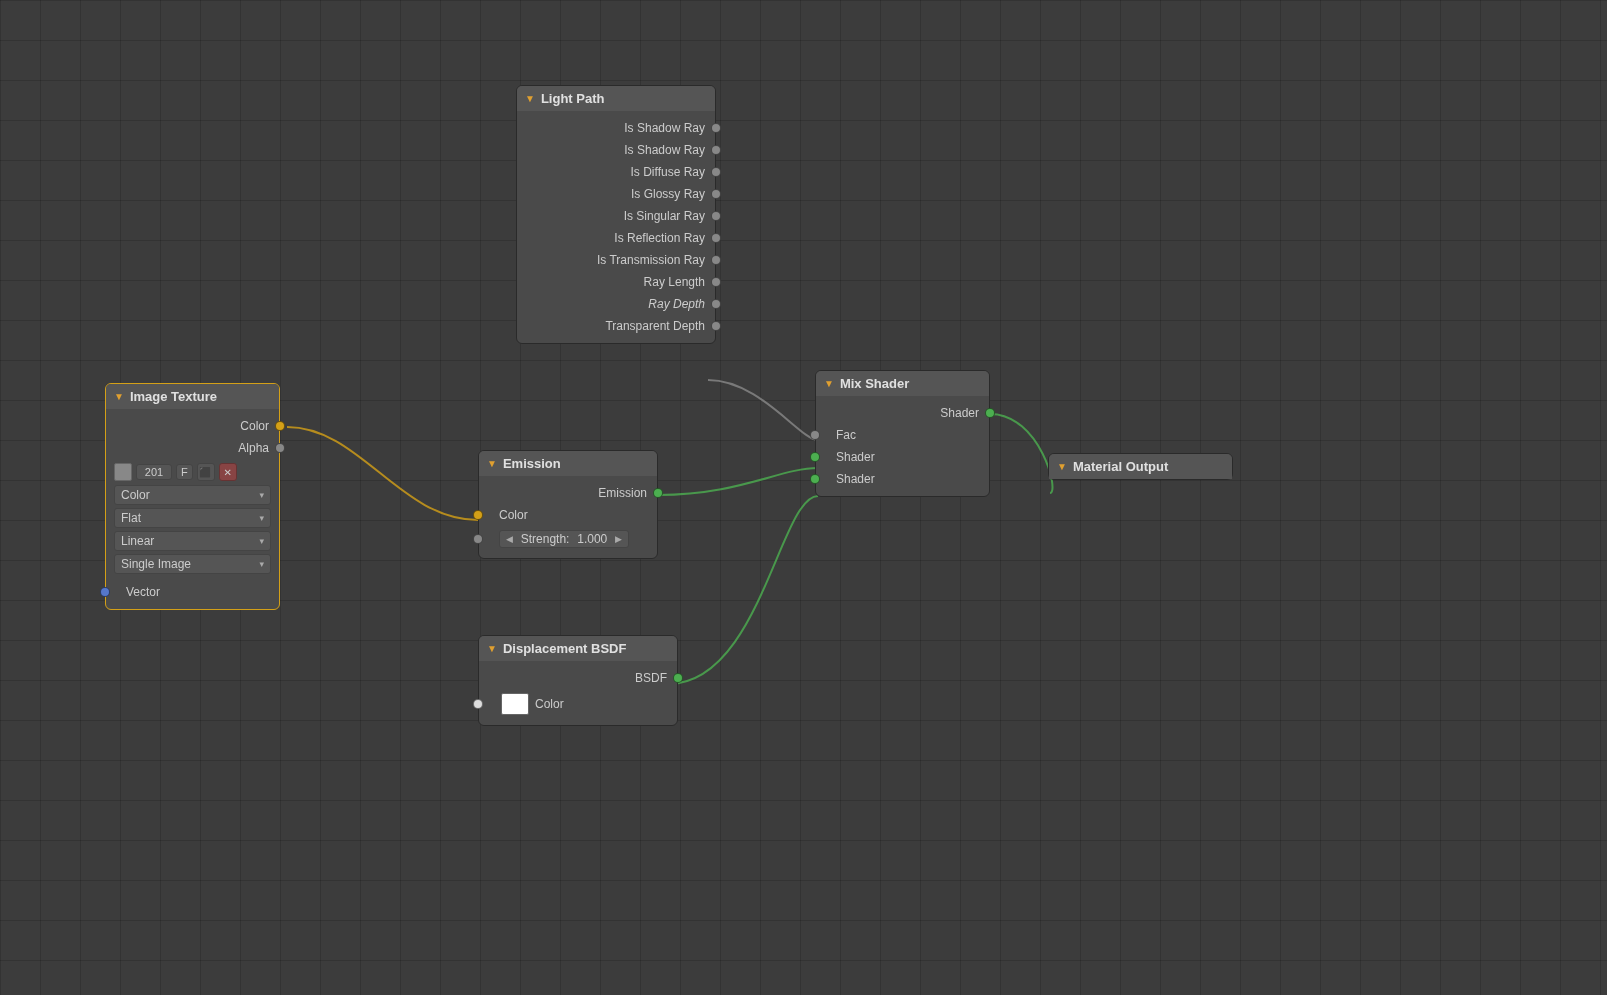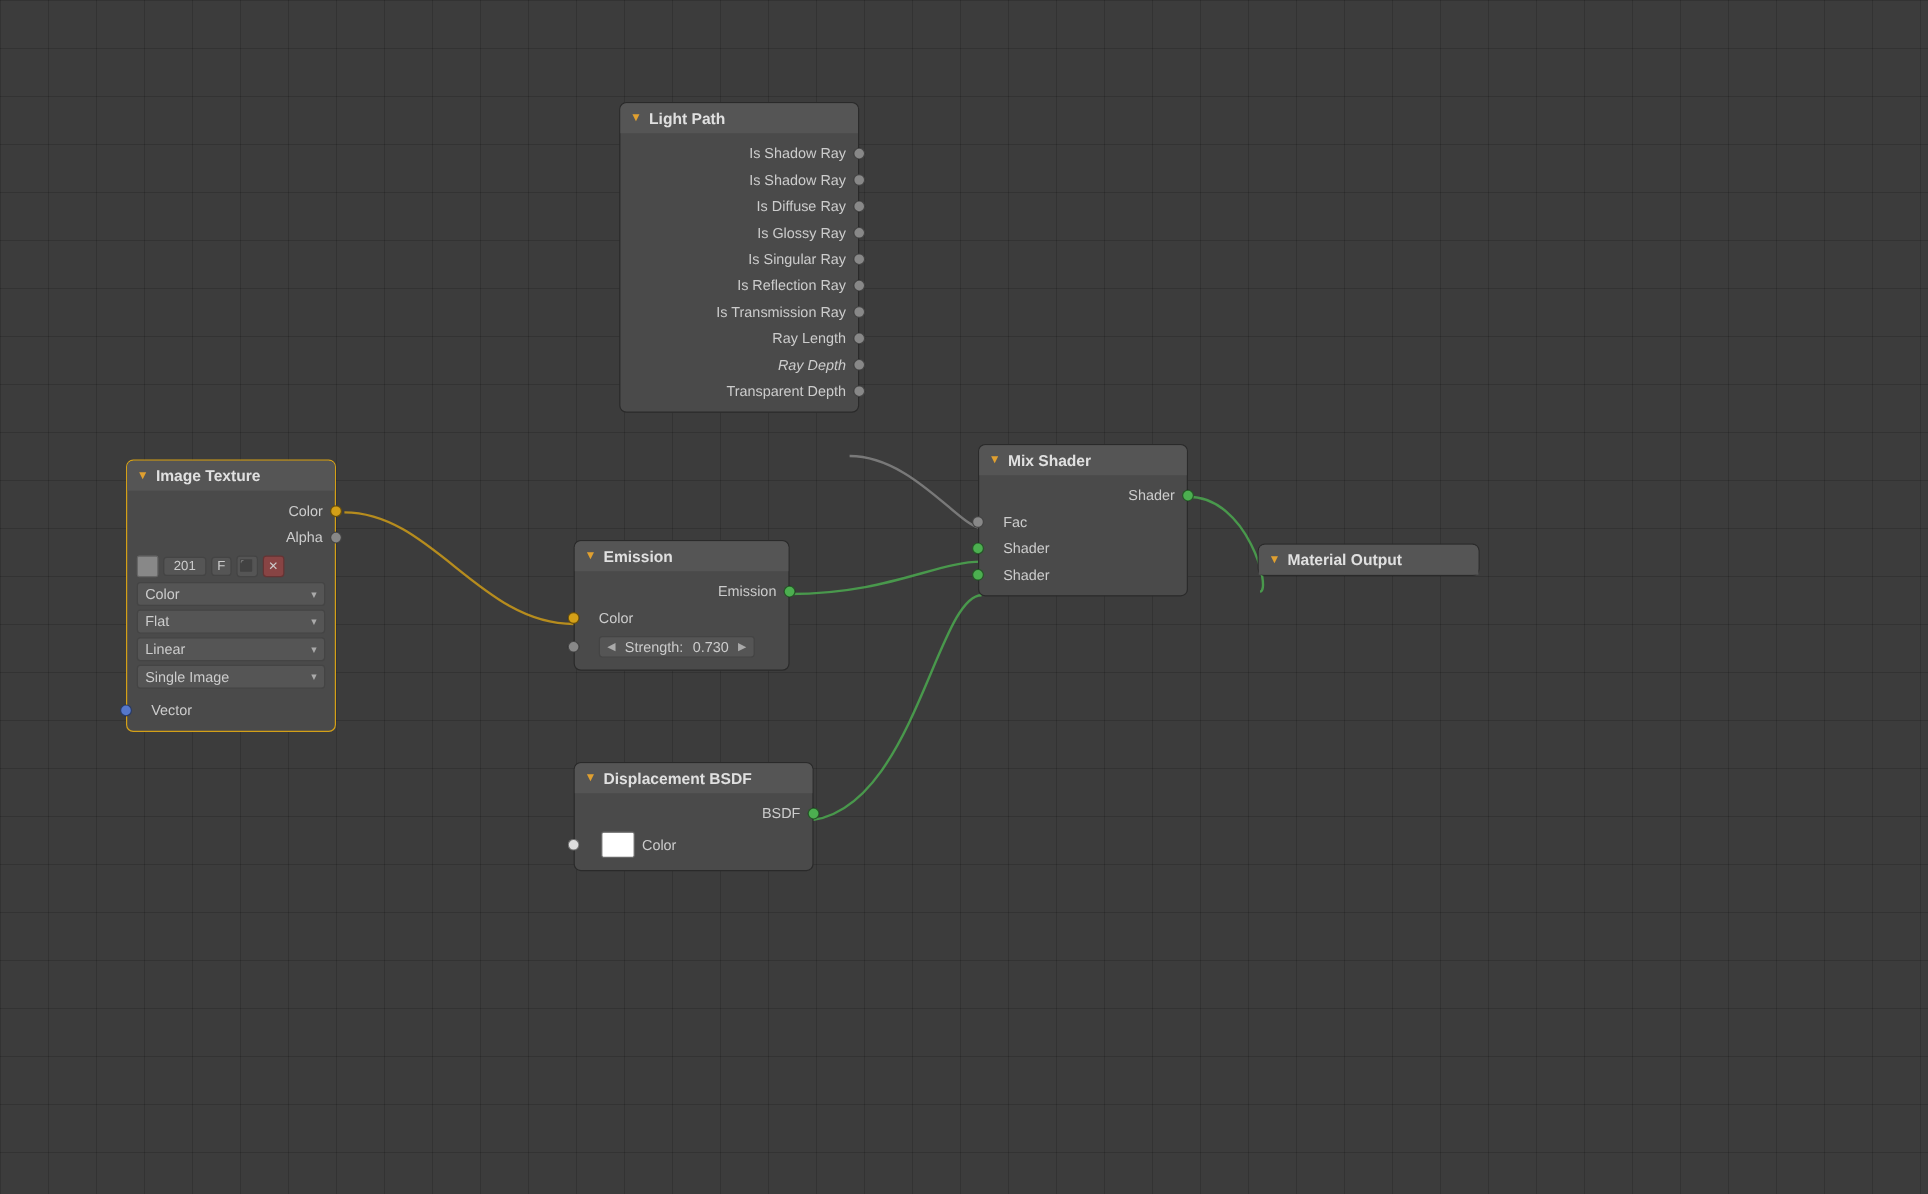--- a/index.html
+++ b/index.html
@@ -348,21 +348,21 @@
     </div>
     <div class="node-row input" style="position:relative;">
       <div class="socket socket-yellow socket-left" style="top:50%;transform:translateY(-50%)"></div>
       <span style="margin-left:10px;">Color</span>
     </div>
     <div class="node-row input" style="position:relative; padding: 4px 10px;">
       <div class="socket socket-gray socket-left" style="top:50%;transform:translateY(-50%)"></div>
       <div style="margin-left:10px;" class="strength-field">
         <span style="font-size:9px;color:#aaa;">◀</span>
         <span>Strength:</span>
-        <span>0.730</span>
+        <span>1.000</span>
         <span style="font-size:9px;color:#aaa;">▶</span>
       </div>
     </div>
   </div>
 </div>
 
 <div class="node" style="left:815px; top:370px; width:175px;">
   <div class="node-header">
     <span class="collapse-arrow">▼</span>
     <span>Mix Shader</span>

